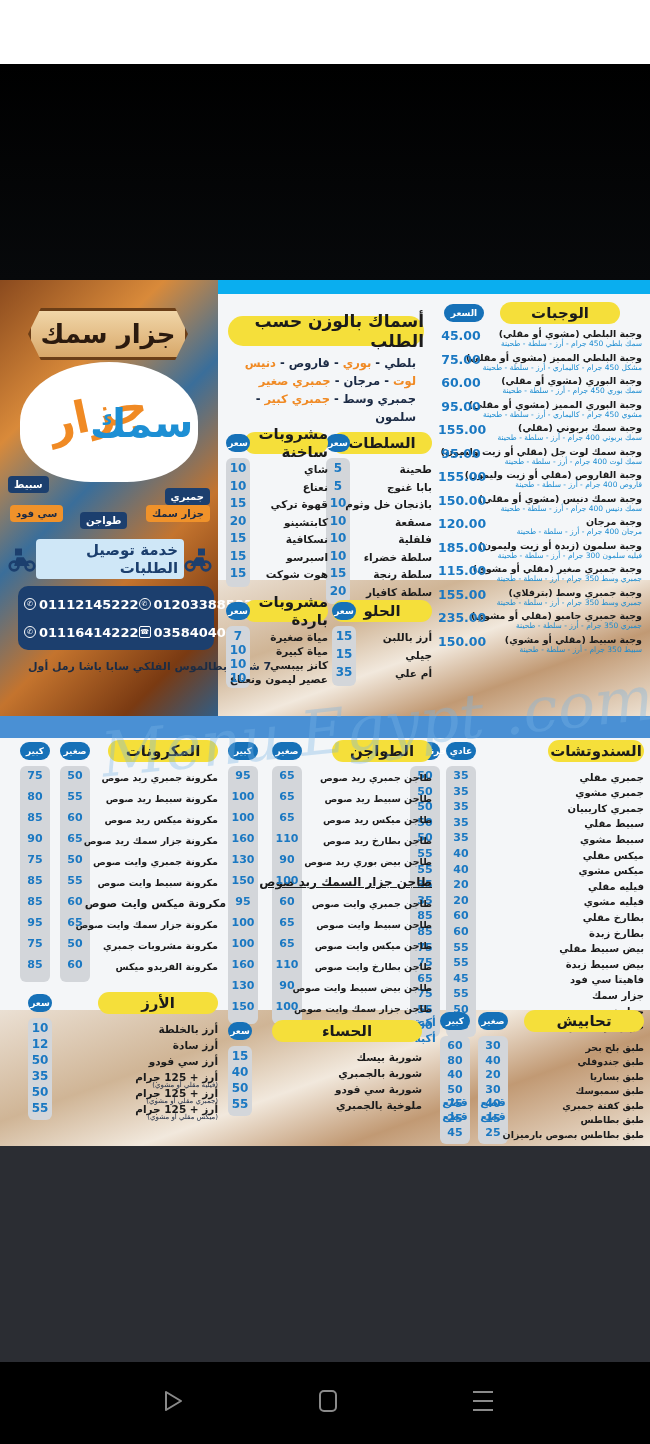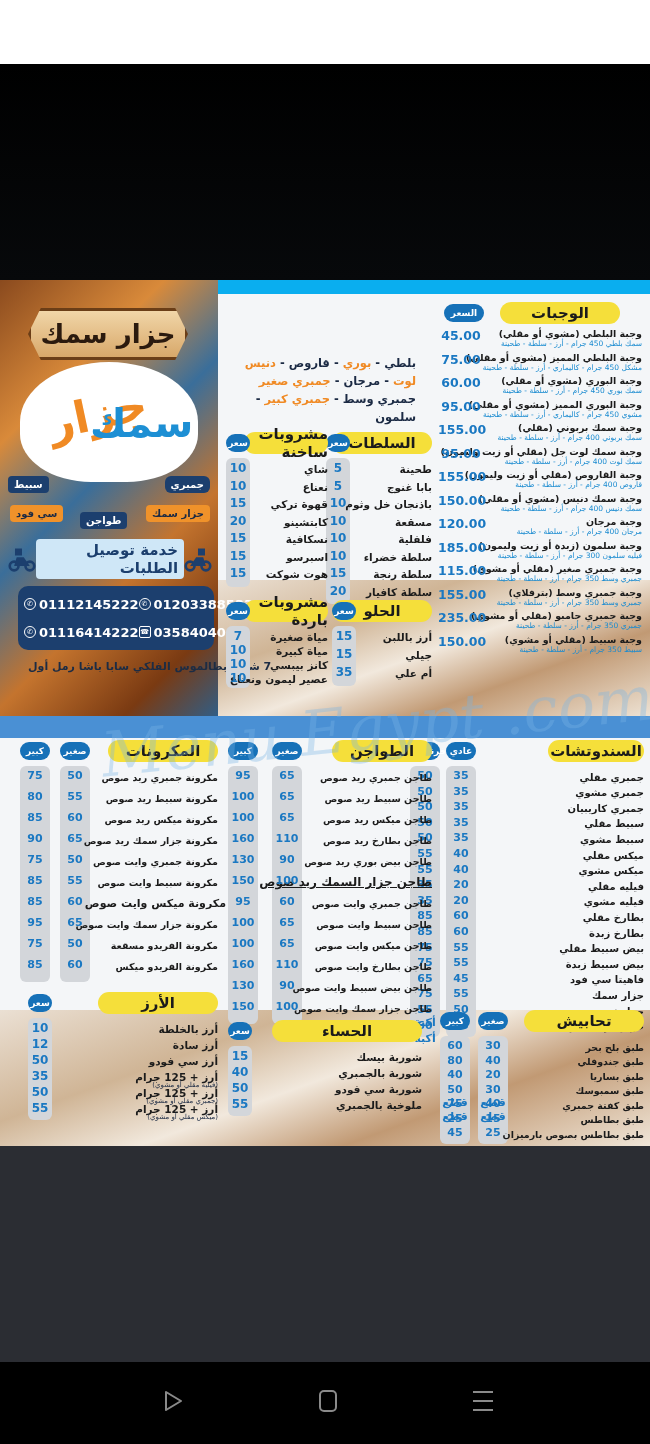--- a/index.html
+++ b/index.html
@@ -57,21 +57,21 @@
   <div class="blue-bar" style="left:0;top:436px;width:650px;height:22px;background:#4a90d4;"></div>
   <div class="photo soft" style="left:0;top:730px;width:650px;height:136px;"></div>
 
   <div class="left-panel">
     <div class="brand-board">
         <span>جزار سمك</span>
       </div>
     <div class="logo-area"></div>
     <div class="logo-text">جزار</div>
     <div class="logo-text2">سمك</div>
-    <div class="tag" style="right:8px;top:196px;border-radius:6px;">جمبري</div>
+    <div class="tag" style="right:8px;top:208px;">جمبري</div>
     <div class="tag" style="left:8px;top:196px;">سبيط</div>
     <div class="tag" style="left:80px;top:232px;">طواجن</div>
     <div class="tag orange" style="left:10px;top:225px;">سي فود</div>
     <div class="tag orange" style="right:8px;top:225px;">جزار سمك</div>
     <div class="delivery">
       <svg width="32" height="28" viewBox="0 0 32 28">
           <circle cx="7" cy="22" r="5" fill="none" stroke="#1c3f6e" stroke-width="3"></circle>
           <circle cx="25" cy="22" r="5" fill="none" stroke="#1c3f6e" stroke-width="3"></circle>
           <path d="M7 22 L14 12 L22 12 L25 22" fill="#1c3f6e"></path>
           <rect x="16" y="2" width="8" height="8" fill="#1c3f6e"></rect>
@@ -98,20 +98,21 @@
           <span>01116414222</span>
         </div>
       <div class="phone">
           <span class="ic" style="border-radius:2px">☎</span>
           <span>035840404</span>
         </div>
     </div>
     <div class="address">7 شارع بطالموس الفلكي سابا باشا رمل أول</div>
   </div>
 
+  <div class="sec-head" style="left:228px;top:36px;width:196px;height:30px;font-size:17px;border-radius:15px;">أسماك بالوزن حسب الطلب</div>
   <div class="fish-list" style="right:234px;top:74px;width:200px;">
     <div><span class="b">بلطي</span><span class="b"> - </span><span class="o">بوري</span><span class="b"> - </span><span class="b">قاروص</span><span class="b"> - </span><span class="o">دنيس</span></div>
     <div><span class="o">لوت</span><span class="b"> - </span><span class="b">مرجان</span><span class="b"> - </span><span class="o">جمبري صغير</span></div>
     <div><span class="b">جمبري وسط</span><span class="b"> - </span><span class="o">جمبري كبير</span><span class="b"> - </span><span class="b">سلمون</span></div>
   </div>
 
   <div id="dyn">
       <div class="sec-head" style="left:500px;top:22px;width:120px;">الوجبات</div>
       <div class="pill" style="left:444px;top:24px;width:40px;">السعر</div>
       <div class="meal-name" style="position:absolute;right:8px;top:48px;">وجبة البلطي (مشوي أو مقلي)</div>
@@ -331,21 +332,21 @@
       <div class="num" style="left:20px;top:573px;font-size:11px;">75</div>
       <div class="row name" style="right:432px;top:594px;width:138px;font-size:9.5px;">مكرونة سبيط وايت صوص</div>
       <div class="num" style="left: 60px; font-size: 11px; top: 594px;">55</div>
       <div class="num" style="left:20px;top:594px;font-size:11px;">85</div>
       <div class="row name" style="right:424px;top:615px;width:138px;font-size:11px;">مكرونة ميكس وايت صوص</div>
       <div class="num" style="left: 60px; font-size: 11px; top: 615px;">60</div>
       <div class="num" style="left:20px;top:615px;font-size:11px;">85</div>
       <div class="row name" style="right:432px;top:636px;width:138px;font-size:9.5px;">مكرونة جزار سمك وايت صوص</div>
       <div class="num" style="left: 60px; font-size: 11px; top: 636px;">65</div>
       <div class="num" style="left:20px;top:636px;font-size:11px;">95</div>
-      <div class="row name" style="right:432px;top:657px;width:138px;font-size:9.5px;">مكرونة الفريدو مسقعة</div>
+      <div class="row name" style="right:432px;top:657px;width:138px;font-size:9.5px;">مكرونة مشروبات جمبري</div>
       <div class="num" style="left: 60px; font-size: 11px; top: 657px;">50</div>
       <div class="num" style="left:20px;top:657px;font-size:11px;">75</div>
       <div class="row name" style="right:432px;top:678px;width:138px;font-size:9.5px;">مكرونة الفريدو ميكس</div>
       <div class="num" style="left: 60px; font-size: 11px; top: 678px;">60</div>
       <div class="num" style="left:20px;top:678px;font-size:11px;">85</div>
       <div class="sec-head" style="left:98px;top:712px;width:120px;">الأرز</div>
       <div class="pill" style="left:28px;top:714px;width:24px;">سعر</div>
       <div class="price-col" style="left:28px;top:738px;width:24px;height:102px;"></div>
       <div class="row name" style="right:432px;top:741px;width:178px;justify-content:flex-start;">أرز بالخلطة</div>
       <div class="num" style="left:25px;top:741px;">10</div>

